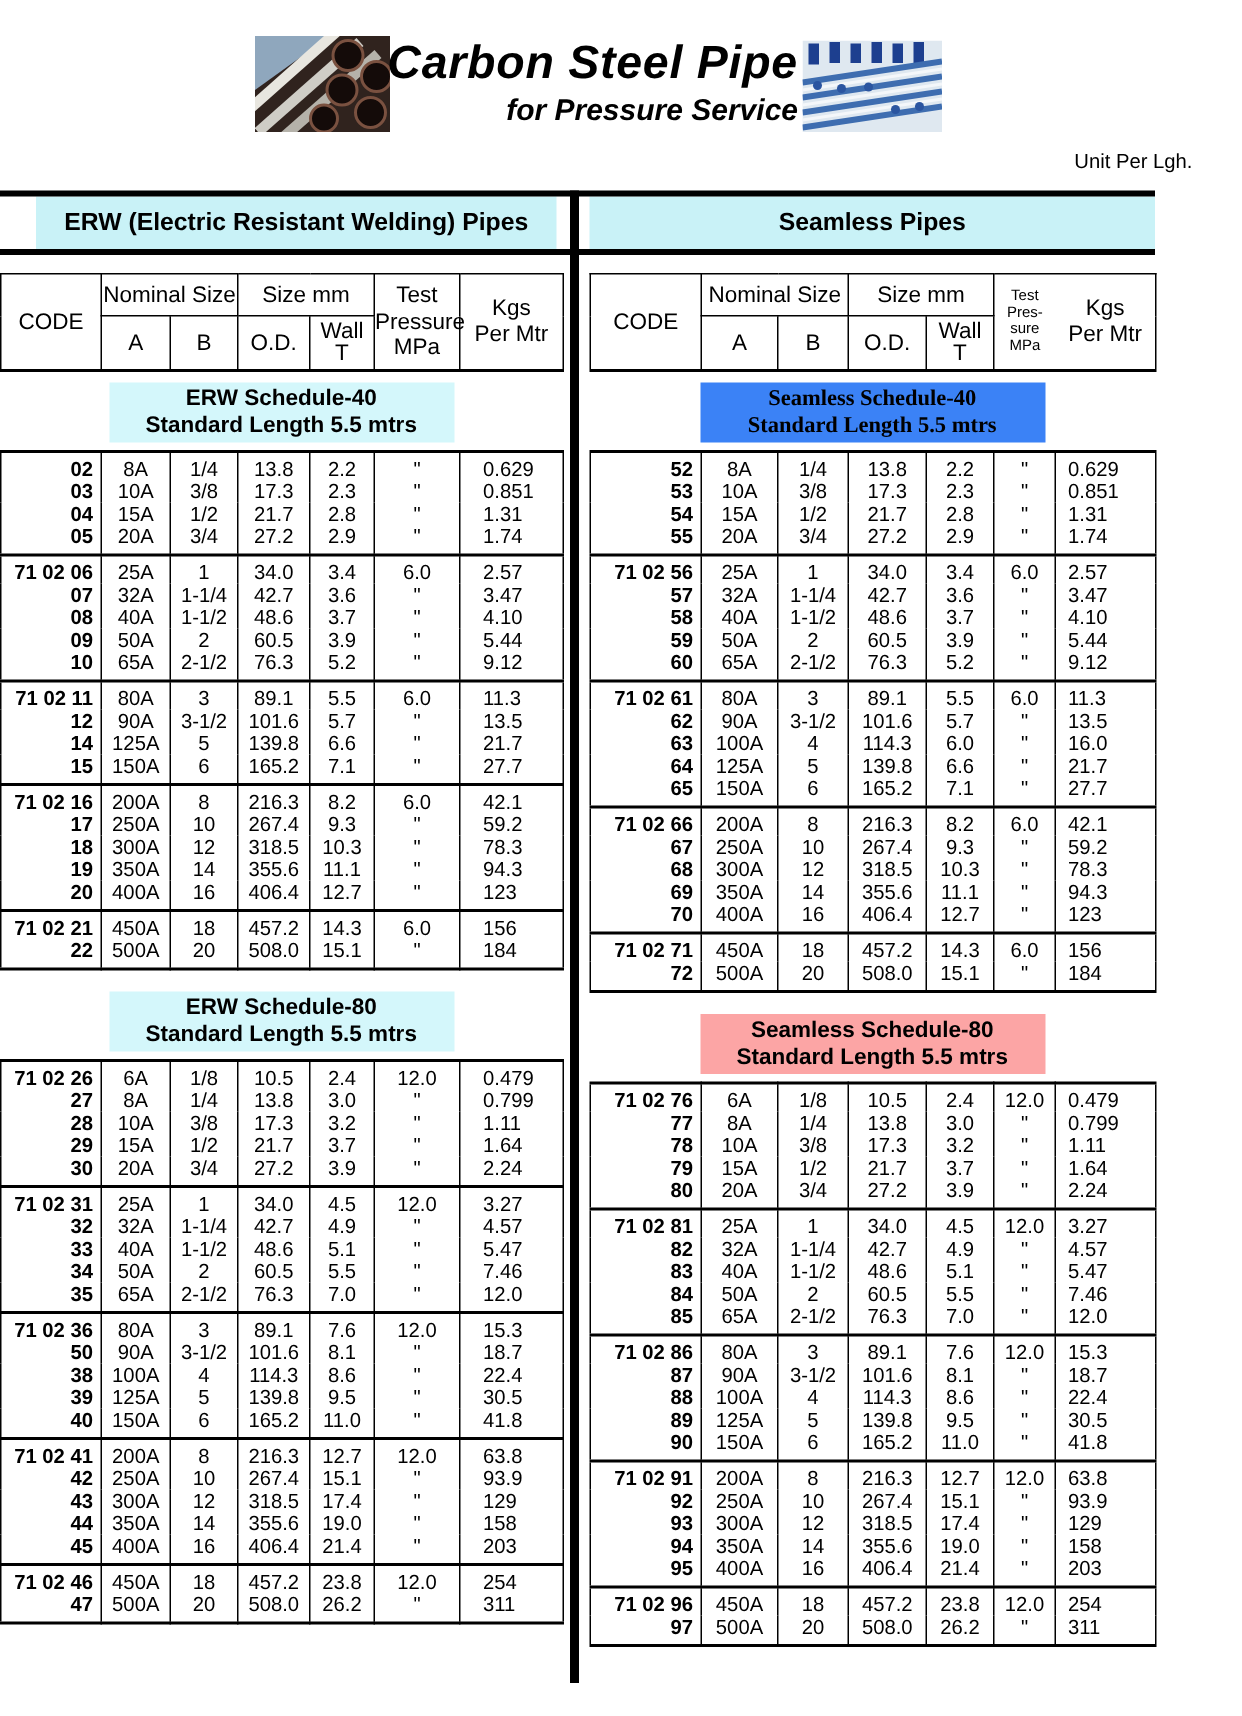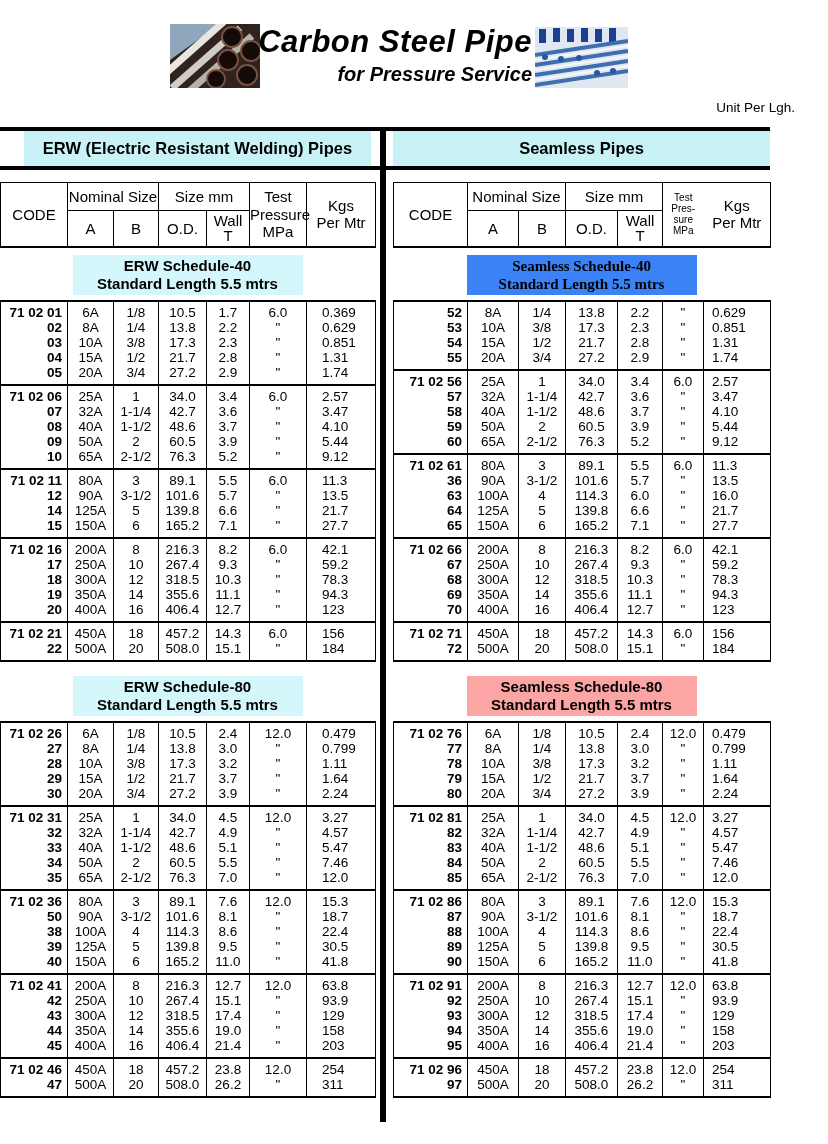--- a/index.html
+++ b/index.html
@@ -181,29 +181,20 @@
             <col>
             <col>
             <col>
             <col>
             <col>
             <col>
             <col>
           </colgroup>
           <tbody>
             <tr>
-              <td class="c0">71 02 01</td>
-              <td class="c1">6A</td>
-              <td class="c2">1/8</td>
-              <td class="c3">10.5</td>
-              <td class="c4">1.7</td>
-              <td class="c5">6.0</td>
-              <td class="c6">0.369</td>
-            </tr>
-            <tr>
               <td class="c0">02</td>
               <td class="c1">8A</td>
               <td class="c2">1/4</td>
               <td class="c3">13.8</td>
               <td class="c4">2.2</td>
               <td class="c5">"</td>
               <td class="c6">0.629</td>
             </tr>
             <tr>
               <td class="c0">03</td>
@@ -750,21 +741,21 @@
             <tr>
               <td class="c0">71 02 61</td>
               <td class="c1">80A</td>
               <td class="c2">3</td>
               <td class="c3">89.1</td>
               <td class="c4">5.5</td>
               <td class="c5">6.0</td>
               <td class="c6">11.3</td>
             </tr>
             <tr>
-              <td class="c0">36</td>
+              <td class="c0">62</td>
               <td class="c1">90A</td>
               <td class="c2">3-1/2</td>
               <td class="c3">101.6</td>
               <td class="c4">5.7</td>
               <td class="c5">"</td>
               <td class="c6">13.5</td>
             </tr>
             <tr>
               <td class="c0">63</td>
               <td class="c1">100A</td>

